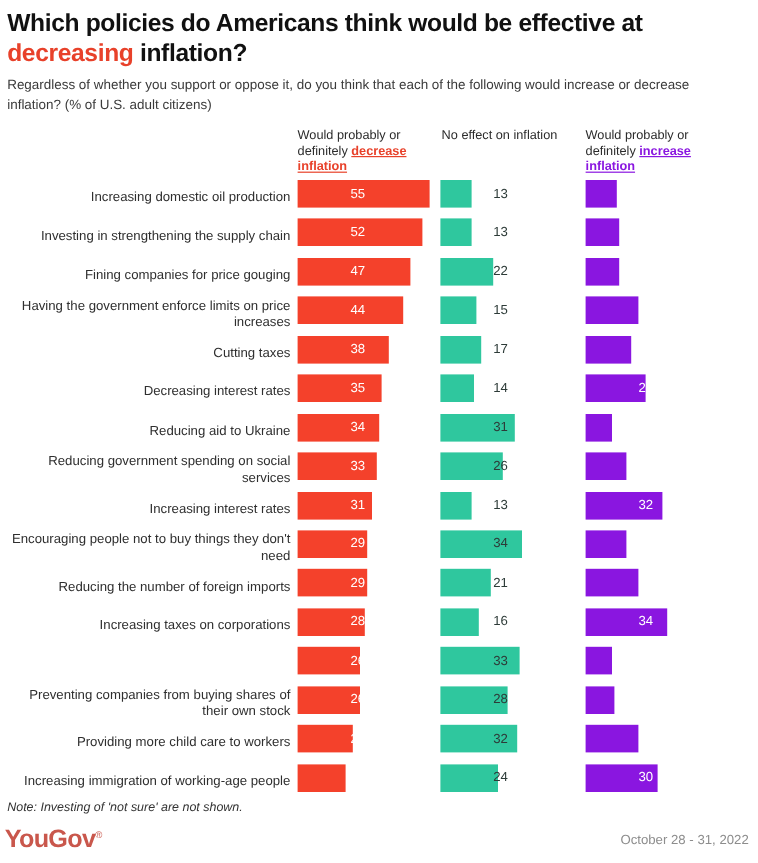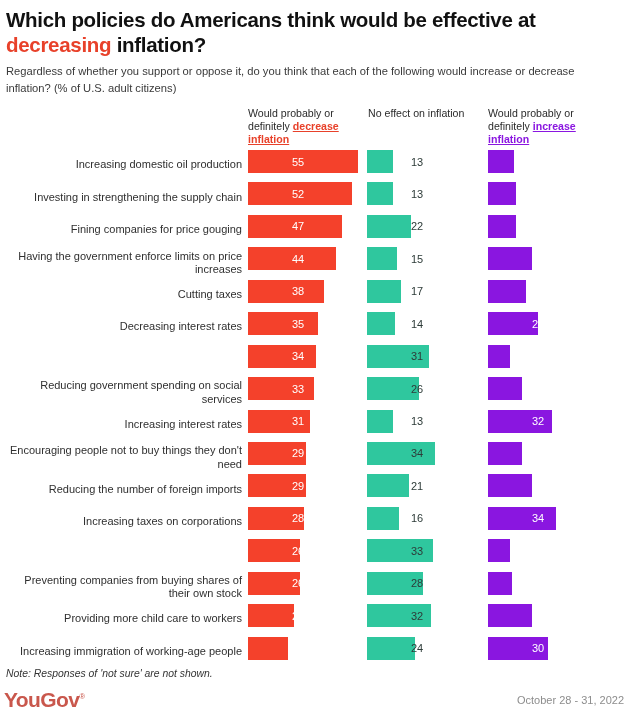--- a/index.html
+++ b/index.html
@@ -255,20 +255,21 @@
           <span class="val">35</span>
         </div>
         <div class="bar noeff" style="width: 28px;">
           <span class="val">14</span>
         </div>
         <div class="bar inc" style="width: 50px;">
           <span class="val">25</span>
         </div>
       </div>
       <div class="row">
+        <div class="row-label">Reducing aid to Ukraine</div>
         <div class="bar dec" style="width: 68px;">
           <span class="val">34</span>
         </div>
         <div class="bar noeff" style="width: 62px;">
           <span class="val">31</span>
         </div>
         <div class="bar inc" style="width: 22px;">
           <span class="val">11</span>
         </div>
       </div>
@@ -374,17 +375,17 @@
         </div>
         <div class="bar noeff" style="width: 48px;">
           <span class="val">24</span>
         </div>
         <div class="bar inc" style="width: 60px;">
           <span class="val">30</span>
         </div>
       </div>
     </div>
 
-  <div class="note">Note: Responses of 'not sure' are not shown.</div>
+  <div class="note">Note: Investing of 'not sure' are not shown.</div>
   <div class="logo"><span>YouGov</span><span class="tm">®</span></div>
   <div class="daterange">October 28 - 31, 2022</div>
 
 </div>
 
 </body></html>

